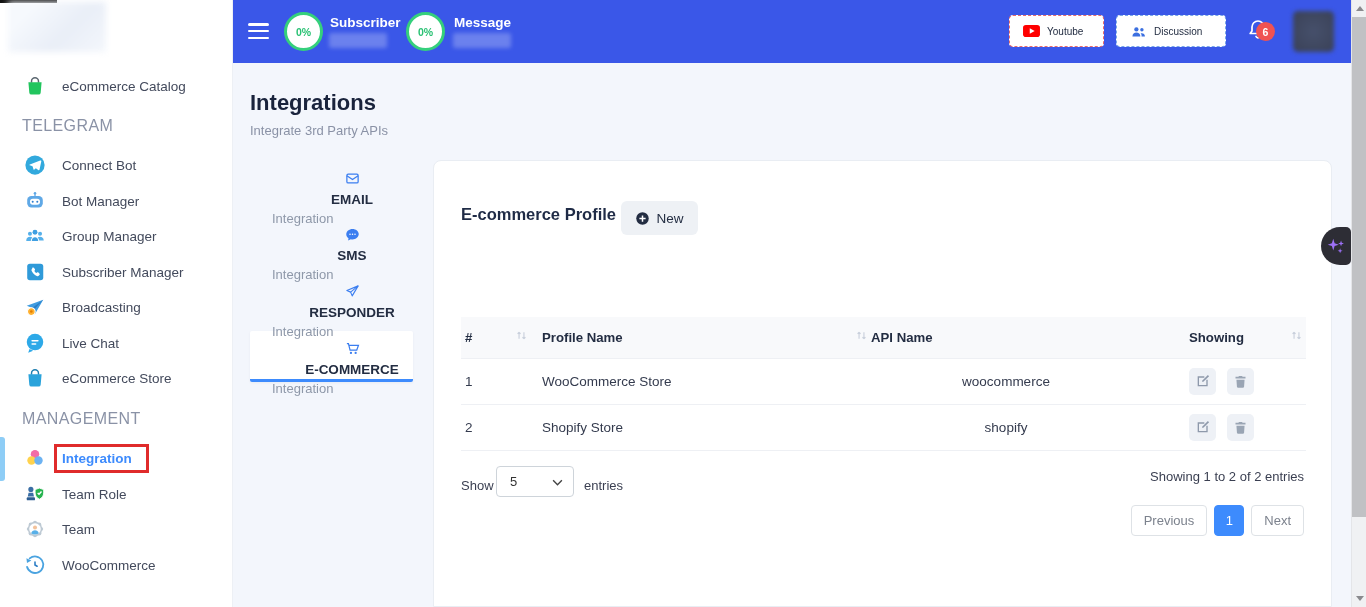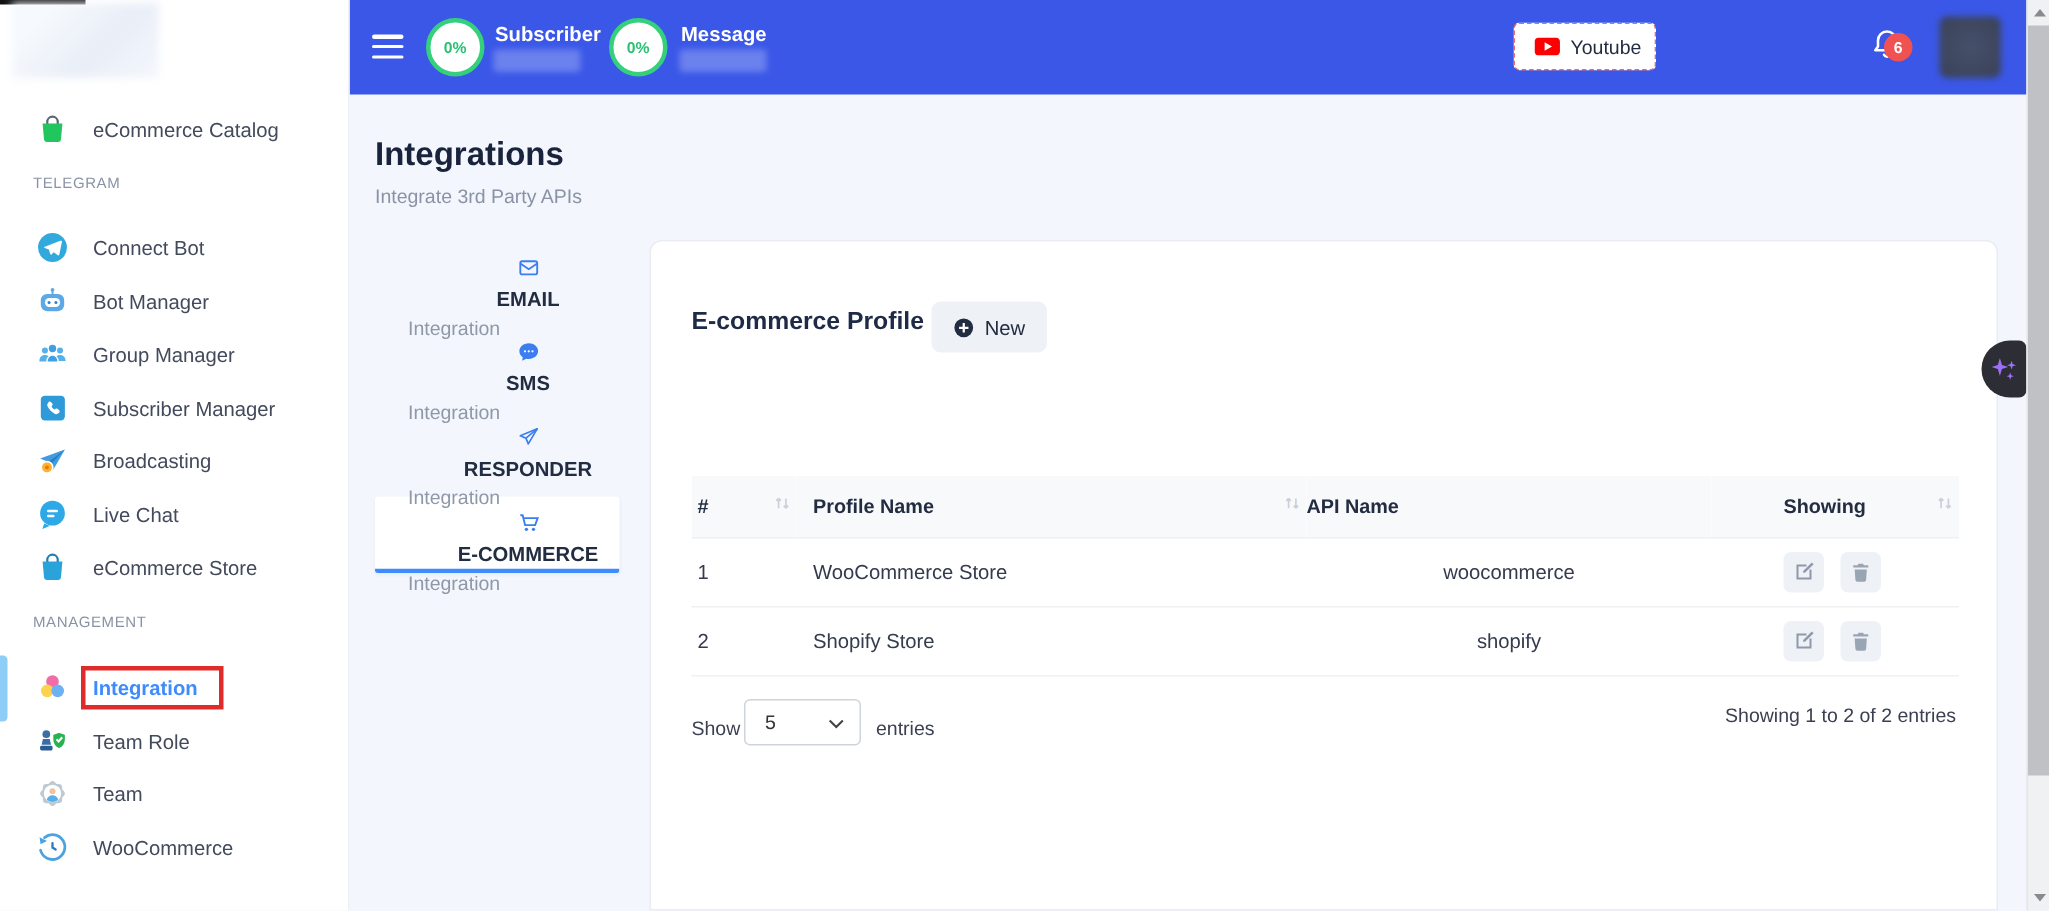--- a/index.html
+++ b/index.html
@@ -10,42 +10,42 @@
   .sidebar { position:absolute; left:0; top:0; width:233px; height:607px;
     background:#fff; border-right:1px solid #edf0f5; z-index:5; }
   .logo-blur { position:absolute; left:8px; top:2px; width:98px; height:50px;
     background:linear-gradient(135deg,#f6f9fd 20%,#e9eef7 60%,#f4f7fc);
     filter:blur(3px); }
   .logo-topbar { position:absolute; left:0; top:0; width:57px; height:3px; background:#111; }
   .side-row { position:absolute; left:0; width:233px; height:26px; cursor:pointer; }
   .side-row .sicon { position:absolute; left:24px; top:1px; width:22px; height:22px; }
   .side-row .slabel { position:absolute; left:62px; top:0; line-height:25px;
     font-size:13.5px; color:#434a5c; white-space:nowrap; }
-  .side-section { position:absolute; left:22px; font-size:10px; color:#8a92a6;
+  .side-section { position:absolute; left:22px; font-size:16px; color:#8a92a6;
     letter-spacing:.4px; }
   .active-bar { position:absolute; left:0; top:437px; width:5px; height:44px;
     background:#8ecdf6; border-radius:0 3px 3px 0; }
   .red-annotation { position:absolute; left:54px; top:444px; width:95px; height:29px;
     border:3px solid #e02b2b; }
   .red-annotation .slabel-int { position:absolute; left:5px; top:1px; line-height:22px;
     font-size:13.5px; font-weight:bold; color:#3d8bfd; white-space:nowrap; }
 
   
   .topbar { position:absolute; left:233px; top:0; width:1118px; height:63px;
     background:#3a57e8; z-index:4; }
   .hamburger { position:absolute; left:15px; top:23px; width:21px; height:17px; cursor:pointer; }
   .hamburger span { display:block; height:2.6px; background:#fff; border-radius:2px; margin-bottom:4.2px; }
   .stat-circle { position:absolute; top:12px; width:39px; height:39px; border-radius:50%;
     background:#fff; border:3.5px solid #35d07c; display:flex; align-items:center;
     justify-content:center; font-size:10.5px; font-weight:bold; color:#29c173; }
   .stat-label { position:absolute; top:15px; font-size:13.5px; font-weight:bold; color:#fff; }
   .stat-blur { position:absolute; top:33px; width:58px; height:15px;
     background:rgba(255,255,255,.25); filter:blur(2px); border-radius:2px; }
   .hdr-btn { position:absolute; top:15px; height:32px; background:#fff; border-radius:4px;
-    display:flex; align-items:center; gap:7px; padding:0 13px; font-size:13px;
+    display:flex; align-items:center; gap:7px; padding:0 13px; font-size:10px;
     color:#232d42; cursor:pointer; }
   .btn-youtube { border:1.6px dashed #e86a6a; }
   .btn-discussion { border:1.6px dashed #7aa7e8; }
   .bell-wrap { position:absolute; left:1013px; top:17px; width:24px; height:26px; cursor:pointer; }
   .badge { position:absolute; left:1023px; top:22px; width:19px; height:19px; border-radius:50%;
     background:#f05252; color:#fff; font-size:10.5px; font-weight:bold;
     display:flex; align-items:center; justify-content:center; }
   .avatar { position:absolute; left:1060px; top:11px; width:41px; height:41px; border-radius:5px;
     background:radial-gradient(circle at 50% 50%, #46506b, #3a4157); filter:blur(2px); cursor:pointer; }
 
@@ -297,20 +297,31 @@
   <div class="hdr-btn btn-youtube" style="left:776px; width:95px">
     <span style="display:flex">
       <svg viewBox="0 0 24 17" width="17" height="12">
           <rect width="24" height="17" rx="4" fill="#ff0000"></rect>
           <path d="M9.5 4.5v8l7-4z" fill="#fff"></path>
         </svg>
     </span>
     <span>Youtube</span>
   </div>
 
+  <div class="hdr-btn btn-discussion" style="left:883px; width:110px">
+    <span style="display:flex">
+      <svg viewBox="0 0 24 24" width="17" height="17" fill="#3b6fe0">
+          <circle cx="9" cy="9" r="3"></circle>
+          <circle cx="16.8" cy="9.5" r="2.4"></circle>
+          <path d="M3.5 18.5c0-3.1 2.5-5.1 5.5-5.1s5.5 2 5.5 5.1v.5h-11z"></path>
+          <path d="M15.7 19h5.3v-.6c0-2.4-1.9-4.1-4.3-4.1-.6 0-1.2.1-1.7.3 1 1.2 1.5 2.6 1.5 4z"></path>
+        </svg>
+    </span>
+    <span>Discussion</span>
+  </div>
 
   <div class="bell-wrap">
     <svg viewBox="0 0 24 24" width="24" height="24" fill="none" stroke="#fff" stroke-width="1.7" stroke-linecap="round" stroke-linejoin="round">
         <path d="M18 14v-4a6 6 0 1 0-12 0v4l-1.8 2.5h15.6z"></path>
         <path d="M10 19.5a2.2 2.2 0 0 0 4 0"></path>
       </svg>
   </div>
   <div class="badge">6</div>
 
   <div class="avatar"></div>
@@ -472,20 +483,25 @@
     <div class="entries-select">
       <span>5</span>
       <svg viewBox="0 0 12 8" width="11" height="7">
           <path d="M1 1.5l5 5 5-5" stroke="#444" stroke-width="1.6" fill="none"></path>
         </svg>
     </div>
     <span class="entries-label">entries</span>
 
     <span class="showing-text">Showing 1 to 2 of 2 entries</span>
 
+    <div class="pagination">
+      <button class="page-btn">Previous</button>
+      <button class="page-btn current">1</button>
+      <button class="page-btn">Next</button>
+    </div>
   </div>
 </div>
 
 <div class="ai-fab">
   <svg viewBox="0 0 24 24" width="22" height="22" fill="#9d71f7">
     <path d="M9 4l1.5 5L15 10.5 10.5 12 9 17l-1.5-5L3 10.5 7.5 9z"></path>
     <path d="M17.5 6l.8 2.4 2.4.8-2.4.8-.8 2.4-.8-2.4-2.4-.8 2.4-.8z"></path>
     <path d="M16.5 14.5l.7 2 2 .7-2 .7-.7 2-.7-2-2-.7 2-.7z"></path>
   </svg>
 </div>

